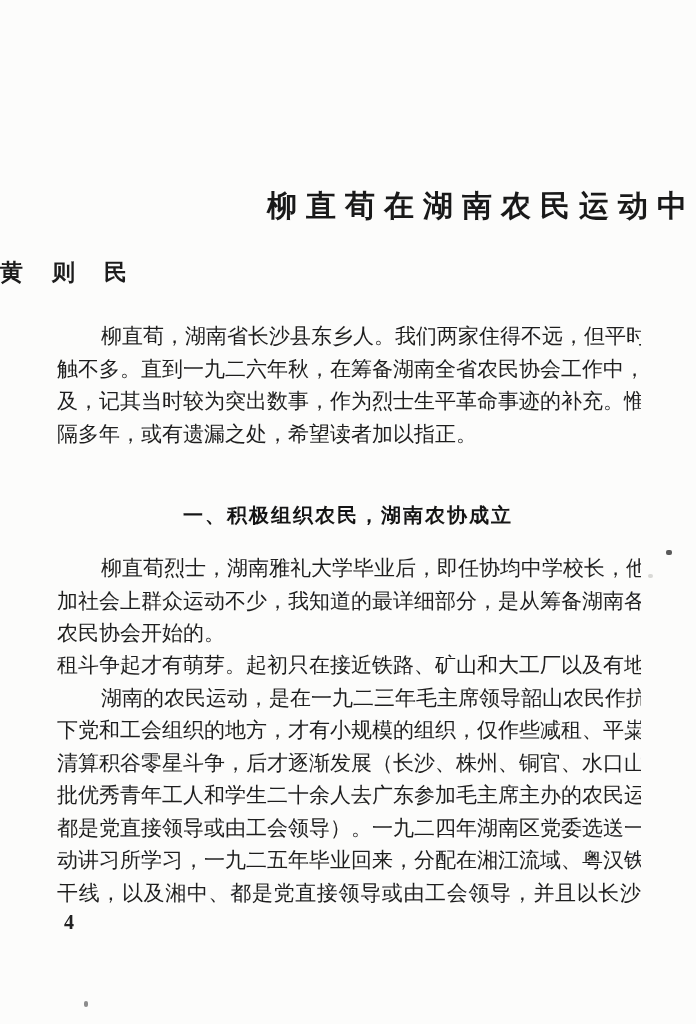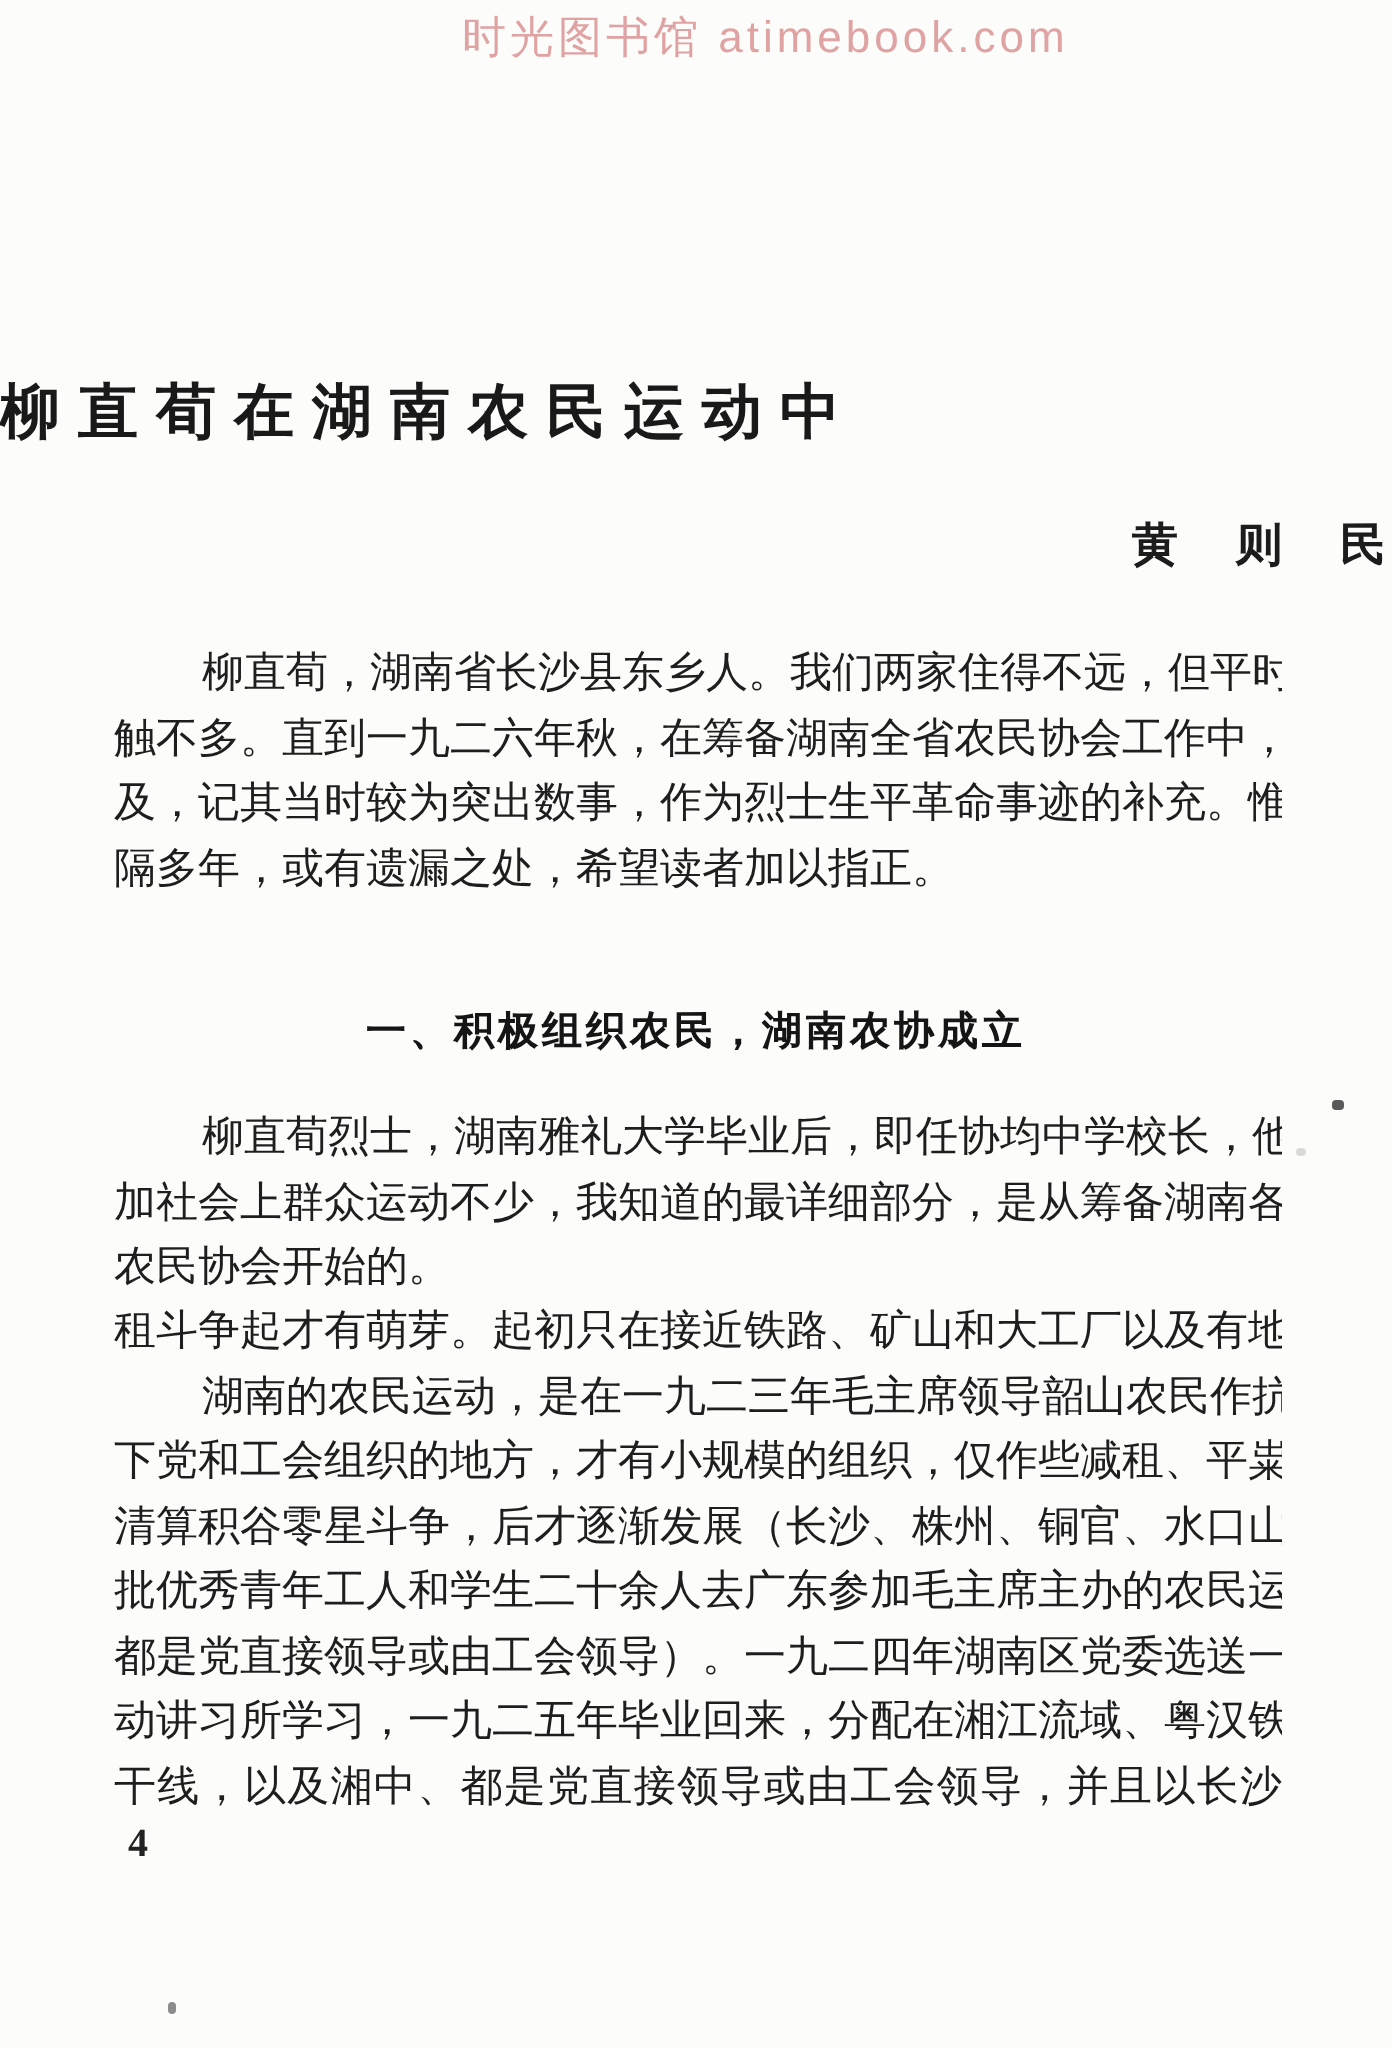--- a/index.html
+++ b/index.html
@@ -23,34 +23,34 @@
     font-size: 22px;
     letter-spacing: 2px;
     font-weight: 500;
   }
 
   .title {
     position: absolute;
     top: 186px;
     left: 0;
     width: 100%;
-    text-align: left;
+    text-align: right;
     font-size: 30px;
     font-weight: 600;
     letter-spacing: 9px;
     color: #191919;
     white-space: nowrap;
   }
 
   .author {
     position: absolute;
     top: 257px;
     left: 0;
     width: 100%;
-    text-align: right;
+    text-align: left;
     font-size: 23px;
     font-weight: 600;
     letter-spacing: 3px;
     color: #1c1c1c;
   }
 
   .section-heading {
     position: absolute;
     top: 502px;
     left: 0;
@@ -103,21 +103,20 @@
   .speck { position: absolute; border-radius: 2px; }
   .speck-1 { left: 666px; top: 550px; width: 6px; height: 5px; background: #5a5a5a; }
   .speck-2 { left: 84px; top: 1001px; width: 4px; height: 6px; background: #8c8c8c; }
   .speck-3 { left: 648px; top: 574px; width: 5px; height: 4px; background: #d9d9d6; }
 </style>
 </head>
 <body>
 
 <div class="page">
 
-  <div class="watermark" style="color: rgb(223, 163, 163);">时光图书馆 atimebook.com</div>
 
   <div class="title">柳直荀在湖南农民运动中</div>
 
   <div class="author">黄　则　民</div>
 
   <div class="para" id="para1">
     <div class="line indent">柳直荀，湖南省长沙县东乡人。我们两家住得不远，但平时接</div>
     <div class="line">触不多。直到一九二六年秋，在筹备湖南全省农民协会工作中，我</div>
     <div class="line">及，记其当时较为突出数事，作为烈士生平革命事迹的补充。惟事</div>
     <div class="line short">隔多年，或有遗漏之处，希望读者加以指正。</div>

